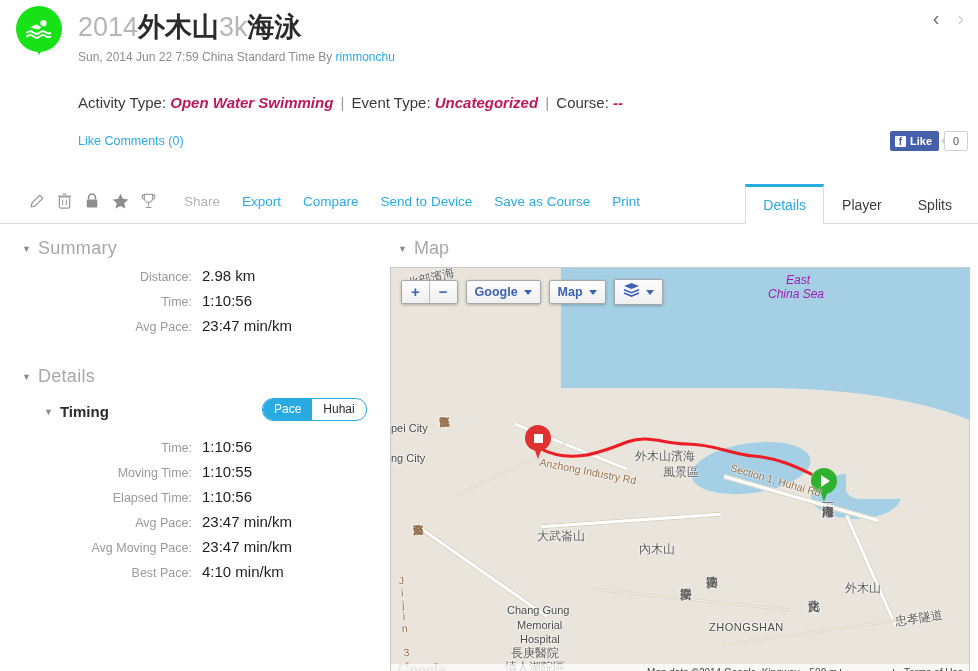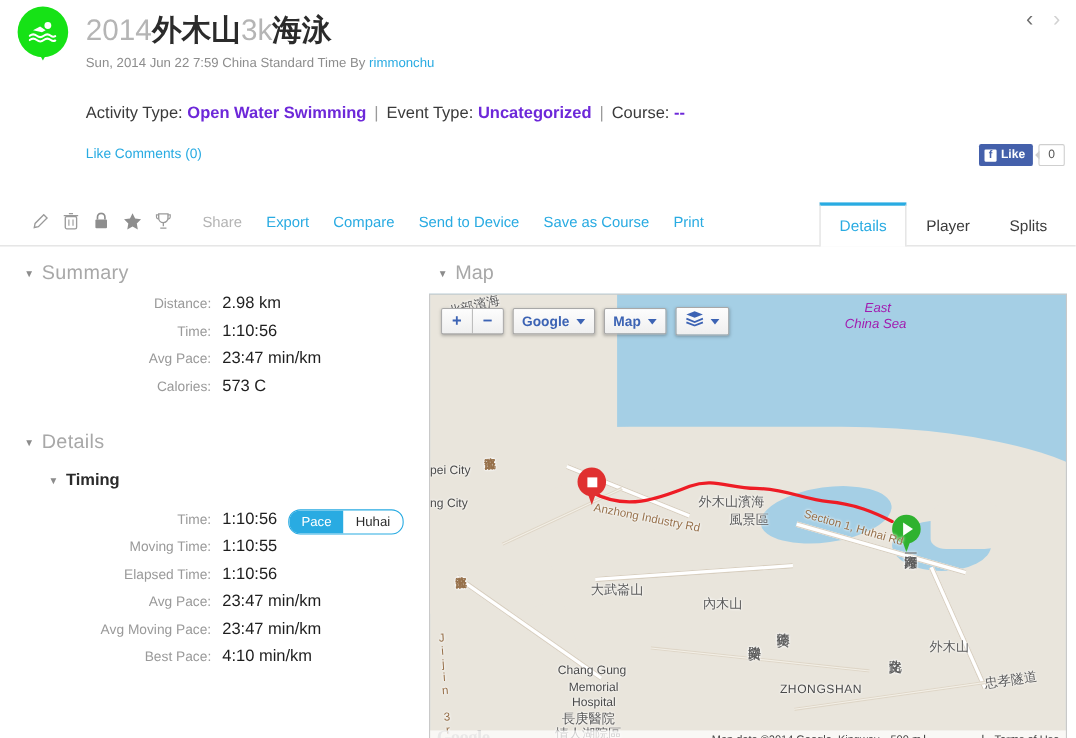--- a/index.html
+++ b/index.html
@@ -58,21 +58,21 @@
     display: flex; gap: 18px; align-items: center;
   }
   .nav-arrow { font-size: 20px; line-height: 20px; cursor: pointer; }
   .nav-arrow.prev { color: #6e6e6e; }
   .nav-arrow.next { color: #d2d2d2; }
 
   .type-line {
     padding-left: 78px; margin-top: 28px;
     font-size: 15px; color: #3a3a3a; line-height: 20px;
   }
-  .type-line b { color: #6d28d9; }
+  .type-line b { color: #be185d; font-style: italic; }
   .type-line .sep { color: #9a9a9a; padding: 0 3px; }
 
   .social-row {
     padding-left: 78px; margin-top: 18px;
     position: relative; height: 24px;
   }
   .social-row a {
     color: #29abe2; text-decoration: none; font-size: 12.5px;
   }
   .fb-like {
@@ -193,21 +193,20 @@
     position: relative;
   }
   .sub-head .sh-label {
     font-size: 15px; font-weight: bold; color: #2b2b2b;
   }
   .toggle {
     position: absolute; left: 262px; top: 3px;
     display: flex; border: 1px solid #29abe2;
     border-radius: 11px; overflow: hidden; height: 21px;
     background: #fff;
-    margin-top: 40px;
   }
   .toggle-opt {
     font-size: 12px; line-height: 21px;
     padding: 0 11px; cursor: pointer; color: #2b2b2b;
   }
   .toggle-opt.on { background: #29abe2; color: #fff; }
 
   
   .map-wrap { padding: 14px 10px 0 0; }
   .map-head {
@@ -490,24 +489,20 @@
         <div class="stat-label">Distance:</div>
         <div class="stat-value">2.98 km</div>
       </div>
       <div class="stat-row">
         <div class="stat-label">Time:</div>
         <div class="stat-value">1:10:56</div>
       </div>
       <div class="stat-row">
         <div class="stat-label">Avg Pace:</div>
         <div class="stat-value">23:47 min/km</div>
-      </div>
-      <div class="stat-row">
-        <div class="stat-label">Calories:</div>
-        <div class="stat-value">573 C</div>
       </div>
     </div>
 
     <div class="section-head" style="padding-top:24px">
       <span class="caret">▼</span>
       <span class="sh-label">Details</span>
     </div>
 
     <div class="sub-head">
       <span class="caret">▼</span>

